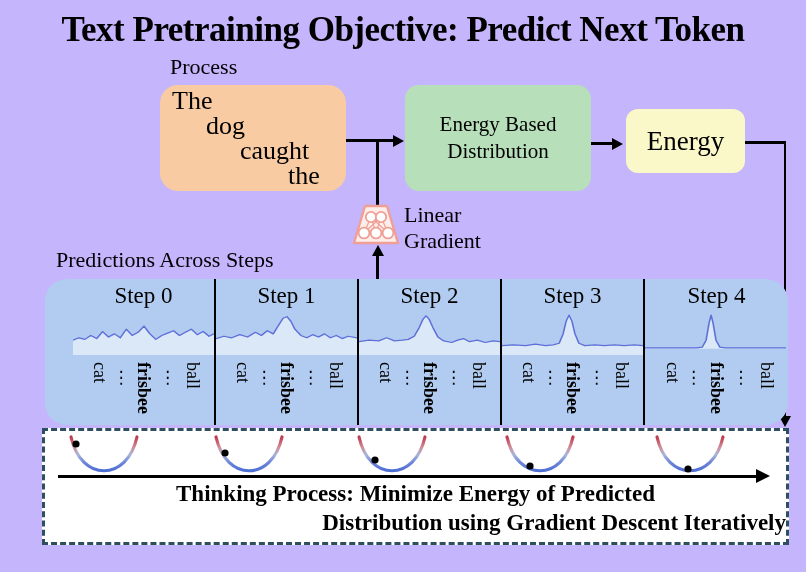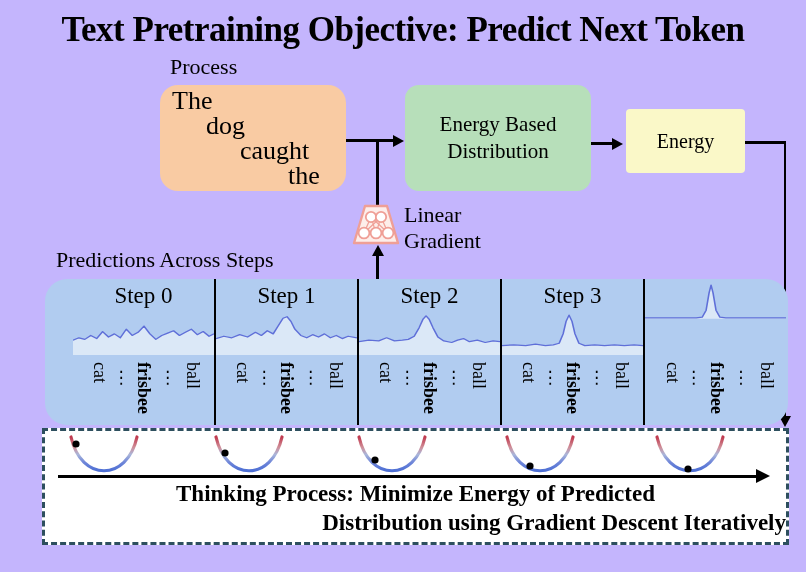--- a/index.html
+++ b/index.html
@@ -5,22 +5,22 @@
   html,body{margin:0;padding:0;background:#fff;}
   #canvas{position:relative;width:806px;height:572px;background:#c4b5fd;overflow:hidden;
           font-family:"Liberation Serif","DejaVu Serif",serif;color:#000;}
   .abs{position:absolute;}
   #title{top:10px;left:0;width:100%;text-align:center;font-size:35px;font-weight:bold;letter-spacing:-0.5px;}
   #context-label{left:170px;top:54px;font-size:22px;}
   #context-box{left:160px;top:85px;width:186px;height:106px;border-radius:18px;background:#f9cba3;padding-top:3px;box-sizing:border-box;}
   .ctx-tok{font-size:26px;line-height:25px;}
   #transformer-box{left:405px;top:85px;width:186px;height:106px;border-radius:14px;background:#b7dfba;
                    display:flex;flex-direction:column;justify-content:center;align-items:center;font-size:21px;line-height:27px;}
-  #energy-box{left:626px;top:109px;width:119px;height:64px;border-radius:4px;background:#faf8c8;
-              display:flex;justify-content:center;align-items:center;font-size:20px;}
+  #energy-box{left:626px;top:109px;width:119px;height:64px;border-radius:12px;background:#faf8c8;
+              display:flex;justify-content:center;align-items:center;font-size:27px;}
   .hline{background:#000;height:2.5px;}
   .vline{background:#000;width:2.5px;}
   .ah-right{width:0;height:0;border-top:6px solid transparent;border-bottom:6px solid transparent;border-left:11px solid #000;}
   .ah-down{width:0;height:0;border-left:6px solid transparent;border-right:6px solid transparent;border-top:11px solid #000;}
   .ah-up{width:0;height:0;border-left:6px solid transparent;border-right:6px solid transparent;border-bottom:11px solid #000;}
   #projector-line1{left:404px;top:202px;font-size:22px;}
   #projector-line2{left:404px;top:228px;font-size:22px;}
   #predictions-heading{left:56px;top:247px;font-size:22px;}
   #predictions-box{left:45px;top:279px;width:715px;height:146px;border-radius:22px;background:#b1ccf0;display:flex;padding-left:28px;}
   .panel{position:relative;width:143px;box-sizing:border-box;}
@@ -143,20 +143,21 @@
           <path d="M 0,43 L 12,42 L 24,43 L 34,41 L 44,43 L 52,42 L 58,40 L 62,28 L 65,12 L 68,4 L 71,12 L 74,28 L 78,40 L 84,43 L 94,42 L 104,43 L 114,42 L 124,43 L 134,42 L 143,43 L 143,55 L 0,55 Z" fill="#dbe8f7"></path>
           <polyline points="0,43 12,42 24,43 34,41 44,43 52,42 58,40 62,28 65,12 68,4 71,12 74,28 78,40 84,43 94,42 104,43 114,42 124,43 134,42 143,43" fill="none" stroke="#5f6fd8" stroke-width="1.6" stroke-linejoin="round"></polyline>
         </svg>
         <span class="tok" style="left: 13%;">cat</span>
         <span class="tok-dots" style="left: 28%;">⋮</span>
         <span class="tok bold" style="left: 44%;">frisbee</span>
         <span class="tok-dots" style="left: 61%;">⋮</span>
         <span class="tok" style="left: 79%;">ball</span>
       </div>
       <div class="panel">
+        <div class="step-label">Step 4</div>
         <svg class="dist-svg" width="141" height="43" viewBox="0 0 143 55" preserveAspectRatio="none">
           <path d="M 0,46 L 52,46 L 58,45 L 62,36 L 65,14 L 67,4 L 69,14 L 72,36 L 76,45 L 82,46 L 143,46 L 143,47 L 0,47 Z" fill="#dbe8f7"></path>
           <polyline points="0,46 52,46 58,45 62,36 65,14 67,4 69,14 72,36 76,45 82,46 143,46" fill="none" stroke="#5f6fd8" stroke-width="1.6" stroke-linejoin="round"></polyline>
         </svg>
         <span class="tok" style="left: 13%;">cat</span>
         <span class="tok-dots" style="left: 28%;">⋮</span>
         <span class="tok bold" style="left: 44%;">frisbee</span>
         <span class="tok-dots" style="left: 61%;">⋮</span>
         <span class="tok" style="left: 79%;">ball</span>
       </div>

